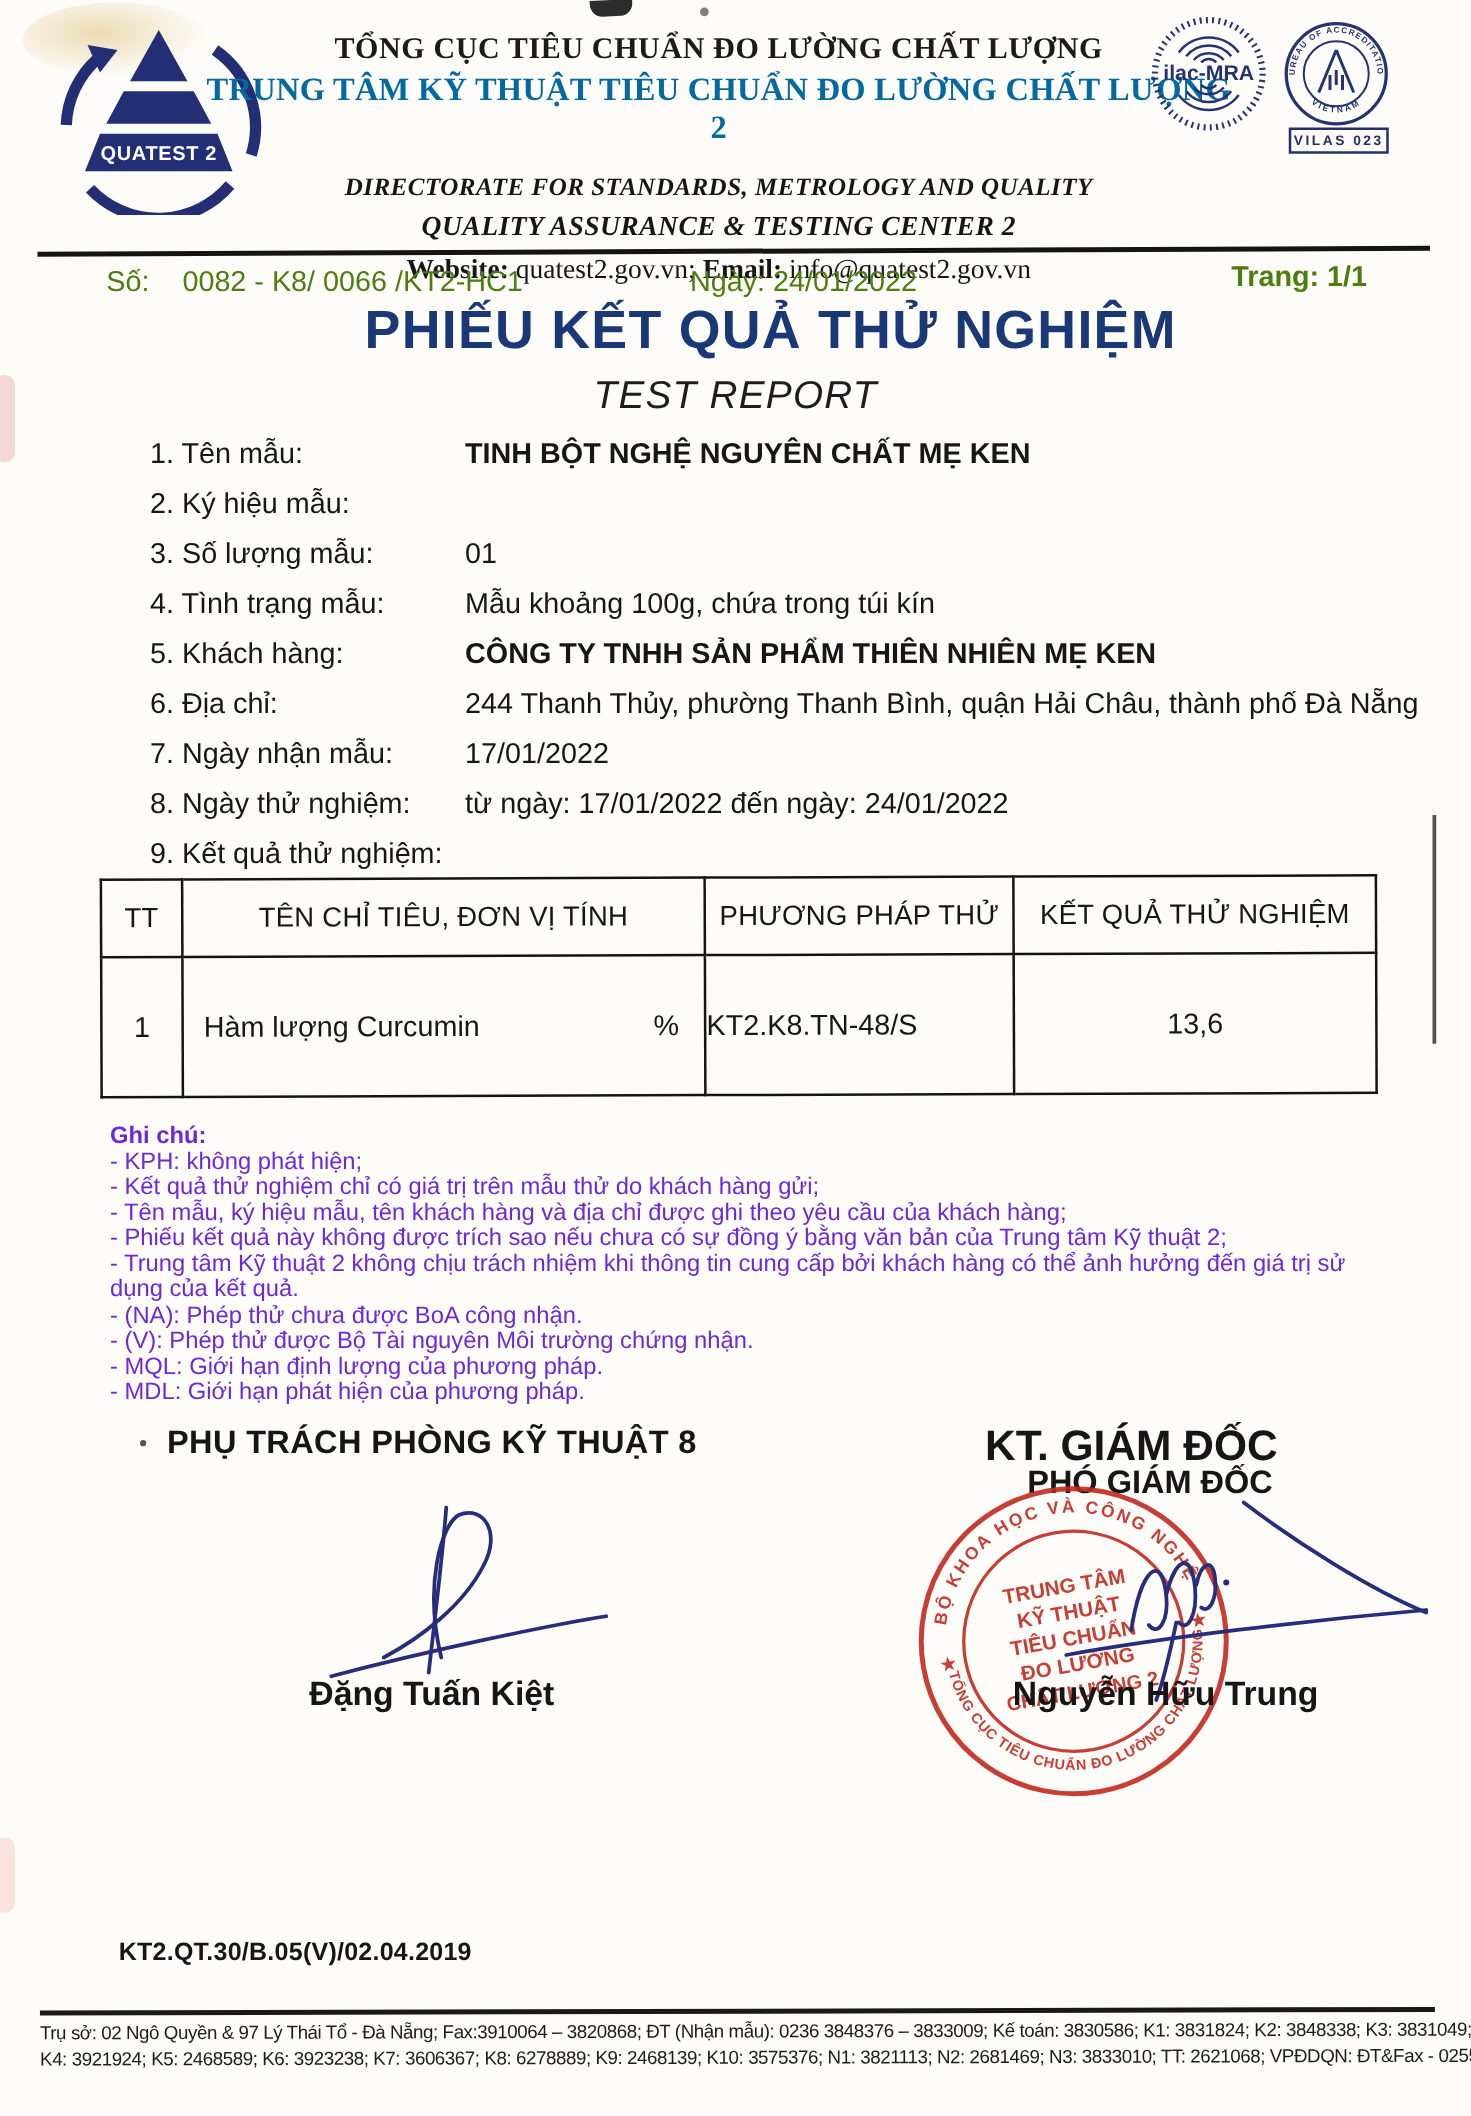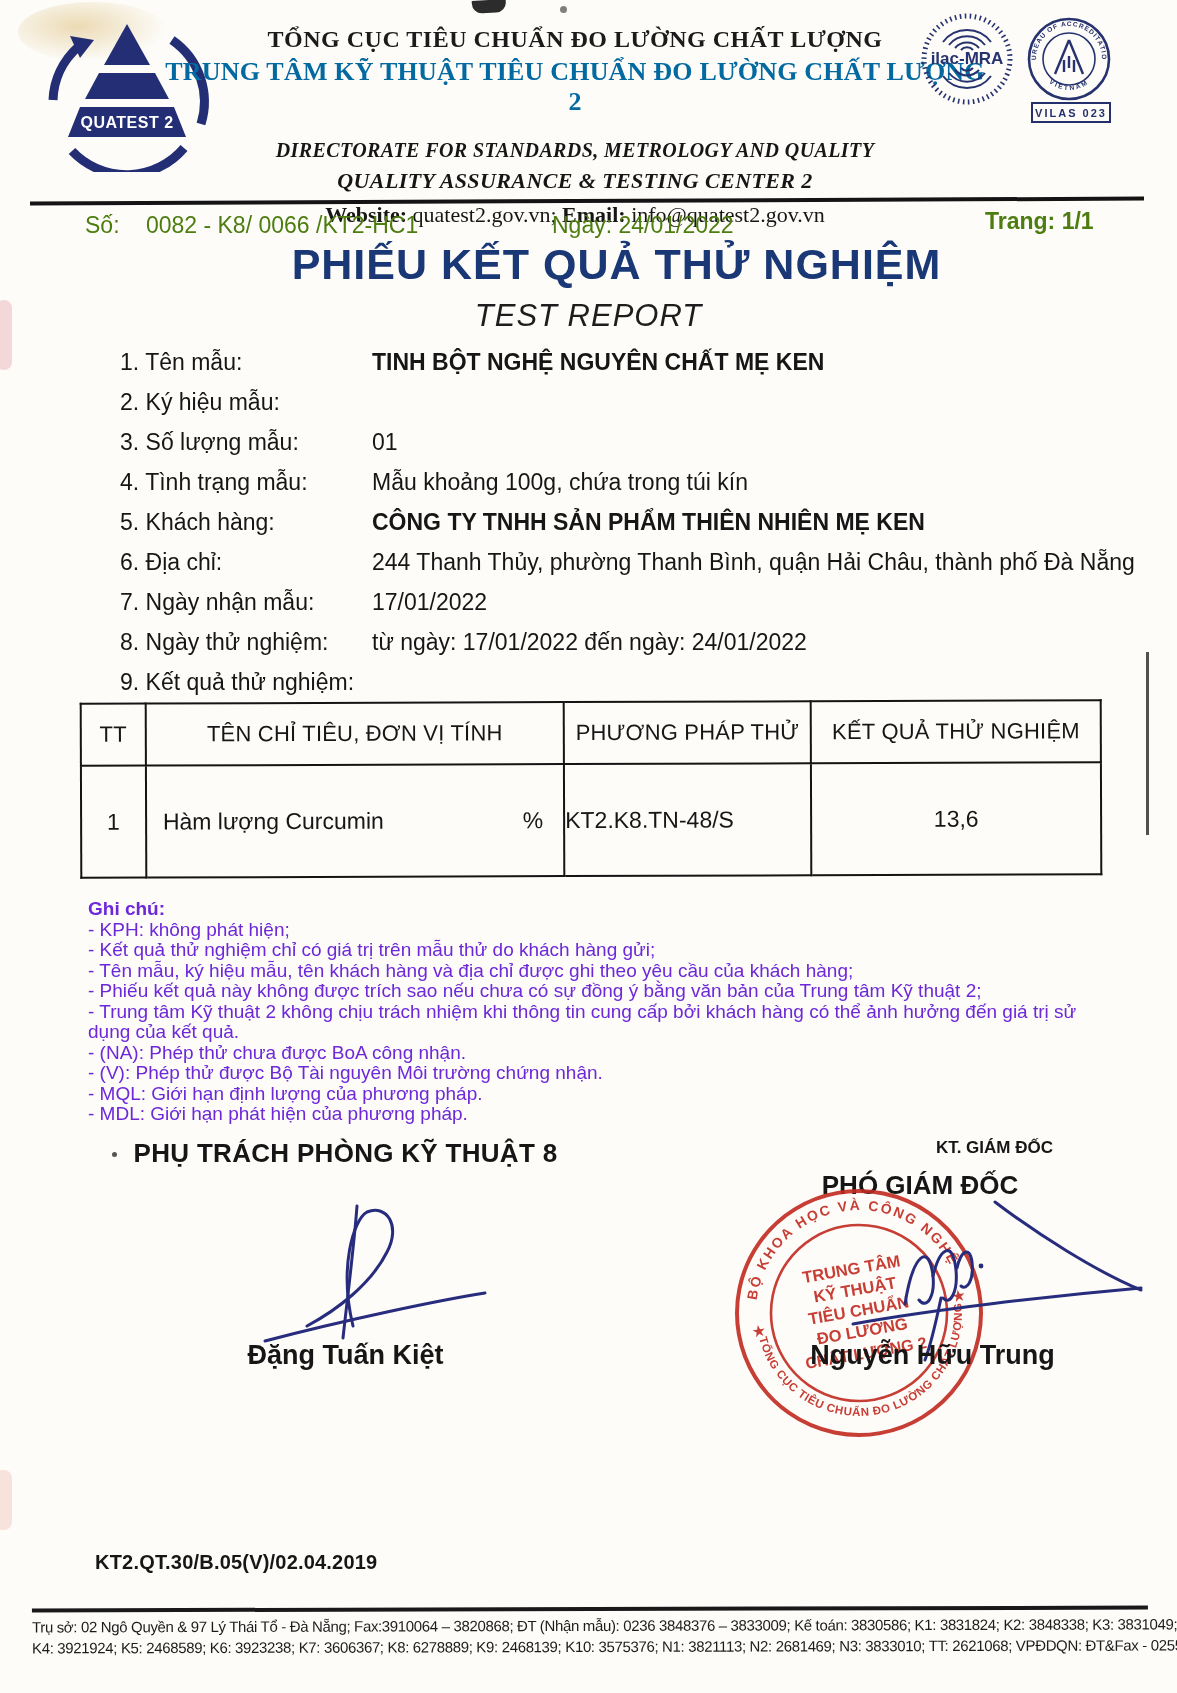--- a/index.html
+++ b/index.html
@@ -63,21 +63,21 @@
   .c-meth{width:246px;text-align:left;font-size:23px;}
   .c-res{width:289px;text-align:center;font-size:23px;}
   .namecell{display:flex;justify-content:space-between;padding:0 20px 0 16px;font-size:23px;}
 
   
   .notes{position:absolute;left:88px;top:899px;width:1000px;font-size:19px;line-height:20.5px;color:#6d28d9;}
   .notes .nt{font-weight:700;}
 
   
   .sig-lt{position:absolute;left:108px;top:1138px;width:475px;text-align:center;font-size:26px;font-weight:700;letter-spacing:.3px;}
-  .sig-rt1{position:absolute;left:788px;top:1138px;width:265px;text-align:right;font-size:17px;font-weight:700;}
+  .sig-rt1{position:absolute;left:788px;top:1138px;width:265px;text-align:left;font-size:34px;font-weight:700;}
   .sig-rt2{position:absolute;left:780px;top:1170px;width:280px;text-align:center;font-size:26px;font-weight:700;}
   .sig-left-svg{position:absolute;left:235px;top:1198px;width:265px;height:150px;}
   .stamp{position:absolute;left:728px;top:1182px;width:262px;height:262px;transform:rotate(-10deg);opacity:.9;}
   .sig-right-svg{position:absolute;left:845px;top:1192px;width:300px;height:175px;}
   .name-l{position:absolute;left:108px;top:1340px;width:475px;text-align:center;font-size:27px;font-weight:700;}
   .name-r{position:absolute;left:785px;top:1340px;width:295px;text-align:center;font-size:27px;font-weight:700;}
 
   
   .doccode{position:absolute;left:95px;top:1551px;font-size:20px;font-weight:700;letter-spacing:.2px;}
   .footer{position:absolute;left:32px;top:1607px;width:1116px;border-top:4px solid #191919;padding-top:4px;transform:rotate(-.15deg);}

